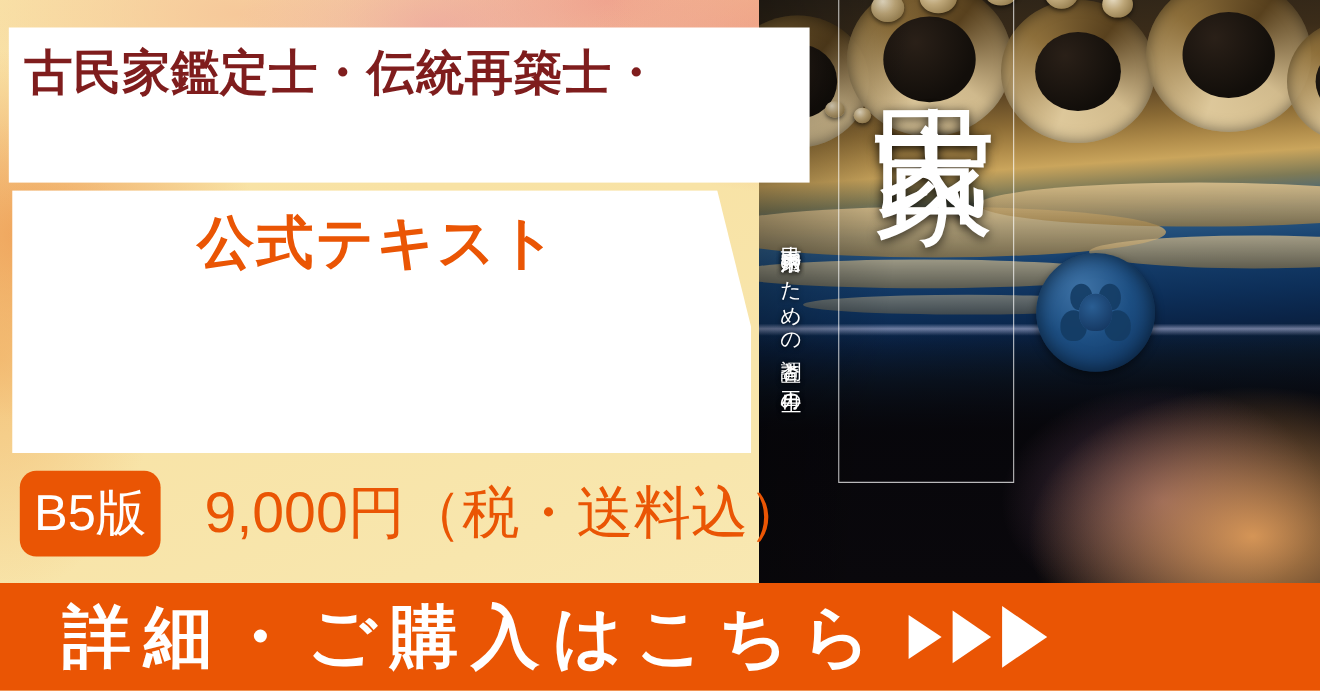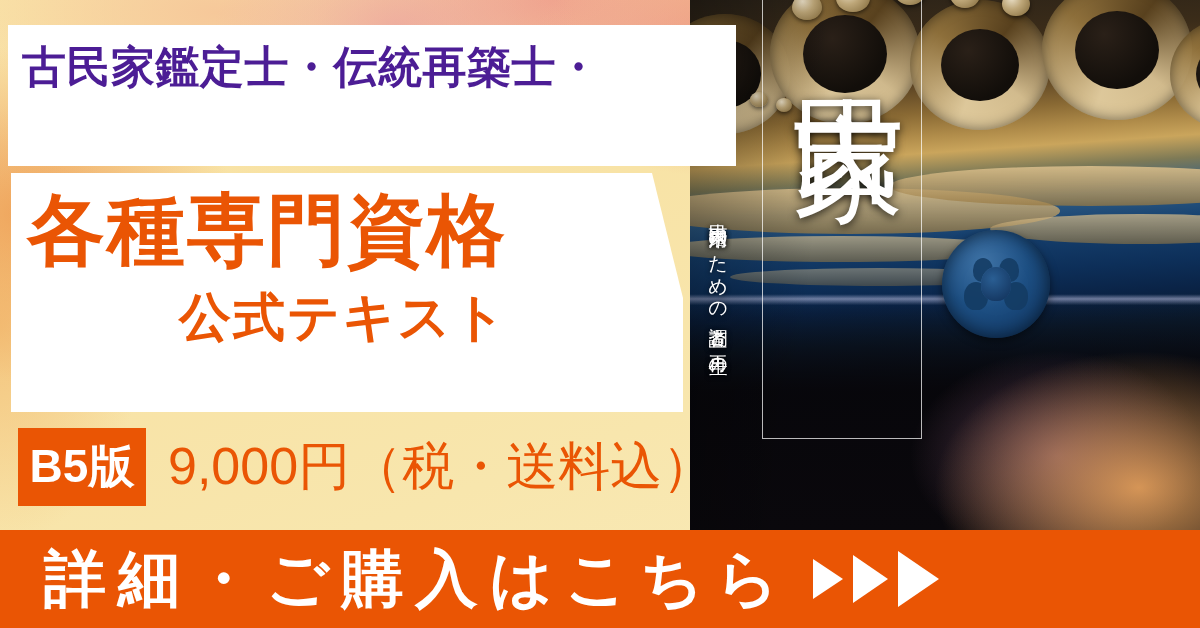--- a/index.html
+++ b/index.html
@@ -133,21 +133,21 @@
     background:linear-gradient(180deg,#f9eab4 0%,#f8e8ae 55%,#f9edc0 100%);
     clip-path:polygon(0 0, 0 530px, 705px 530px, 694px 430px, 676px 262px, 660px 120px, 648px 0);
     opacity:0;
   }
 
   
   .box-top{
     position:absolute;left:8px;top:25px;width:728px;height:141px;background:#fff;
   }
   .box-top .line{
-    color:#4c1d95;font-weight:700;font-size:44px;line-height:1.38;
+    color:#7f1d1d;font-weight:700;font-size:44px;line-height:1.38;
     padding-left:14px;letter-spacing:.5px;white-space:nowrap;
   }
   .box-top .l1{padding-top:12px;}
 
   .box-main{
     position:absolute;left:11px;top:173px;width:672px;height:239px;background:#fff;
     clip-path:polygon(0 0, 641px 0, 672px 125px, 672px 239px, 0 239px);
   }
   .box-main .h1{
     color:#ea5504;font-weight:700;font-size:78px;line-height:1;
@@ -158,35 +158,35 @@
     padding:22px 0 0 168px;letter-spacing:2px;white-space:nowrap;
   }
 
   
   .price-row{
     position:absolute;left:18px;top:428px;height:78px;display:flex;align-items:center;
   }
   .badge{
     width:128px;height:78px;background:#ea5504;color:#fff;
     display:flex;align-items:center;justify-content:center;
-    font-weight:700;font-size:46px;letter-spacing:0;
+    font-weight:400;font-size:46px;letter-spacing:0;border-radius:15px;
   }
   .price{
     color:#ea5504;font-size:52px;font-weight:400;letter-spacing:0;
-    padding-left:22px;white-space:nowrap;
+    padding-left:22px;white-space:nowrap;margin-left:18px;
   }
 
   
   .cta{
     position:absolute;left:0;top:530px;width:1200px;height:98px;background:#ea5504;
     display:flex;align-items:center;
   }
   .cta-text{
     color:#fff;font-weight:700;font-size:62px;letter-spacing:12px;
-    padding-left:44px;white-space:nowrap;
+    padding-left:57px;white-space:nowrap;
   }
   .arrows{display:flex;align-items:center;gap:10px;padding-left:22px;}
   .tri{width:0;height:0;border-style:solid;border-color:transparent transparent transparent #fff;}
   .t1{border-width:20px 0 20px 30px;}
   .t2{border-width:24px 0 24px 35px;}
   .t3{border-width:28px 0 28px 41px;}
 </style>
 </head>
 <body>
 
@@ -232,21 +232,20 @@
     </div>
   </div>
 
   <div class="yellow-panel"></div>
 
   <div class="box-top">
     <div class="line l1">古民家鑑定士・伝統再築士・</div>
   </div>
 
   <div class="box-main">
-    <div class="h1">各種専門資格</div>
     <div class="h2">公式テキスト</div>
   </div>
 
   <div class="price-row">
     <div class="badge">B5版</div>
     <div class="price">9,000円（税・送料込）</div>
   </div>
 
   <div class="cta">
     <div class="cta-text">詳細・ご購入はこちら</div>

